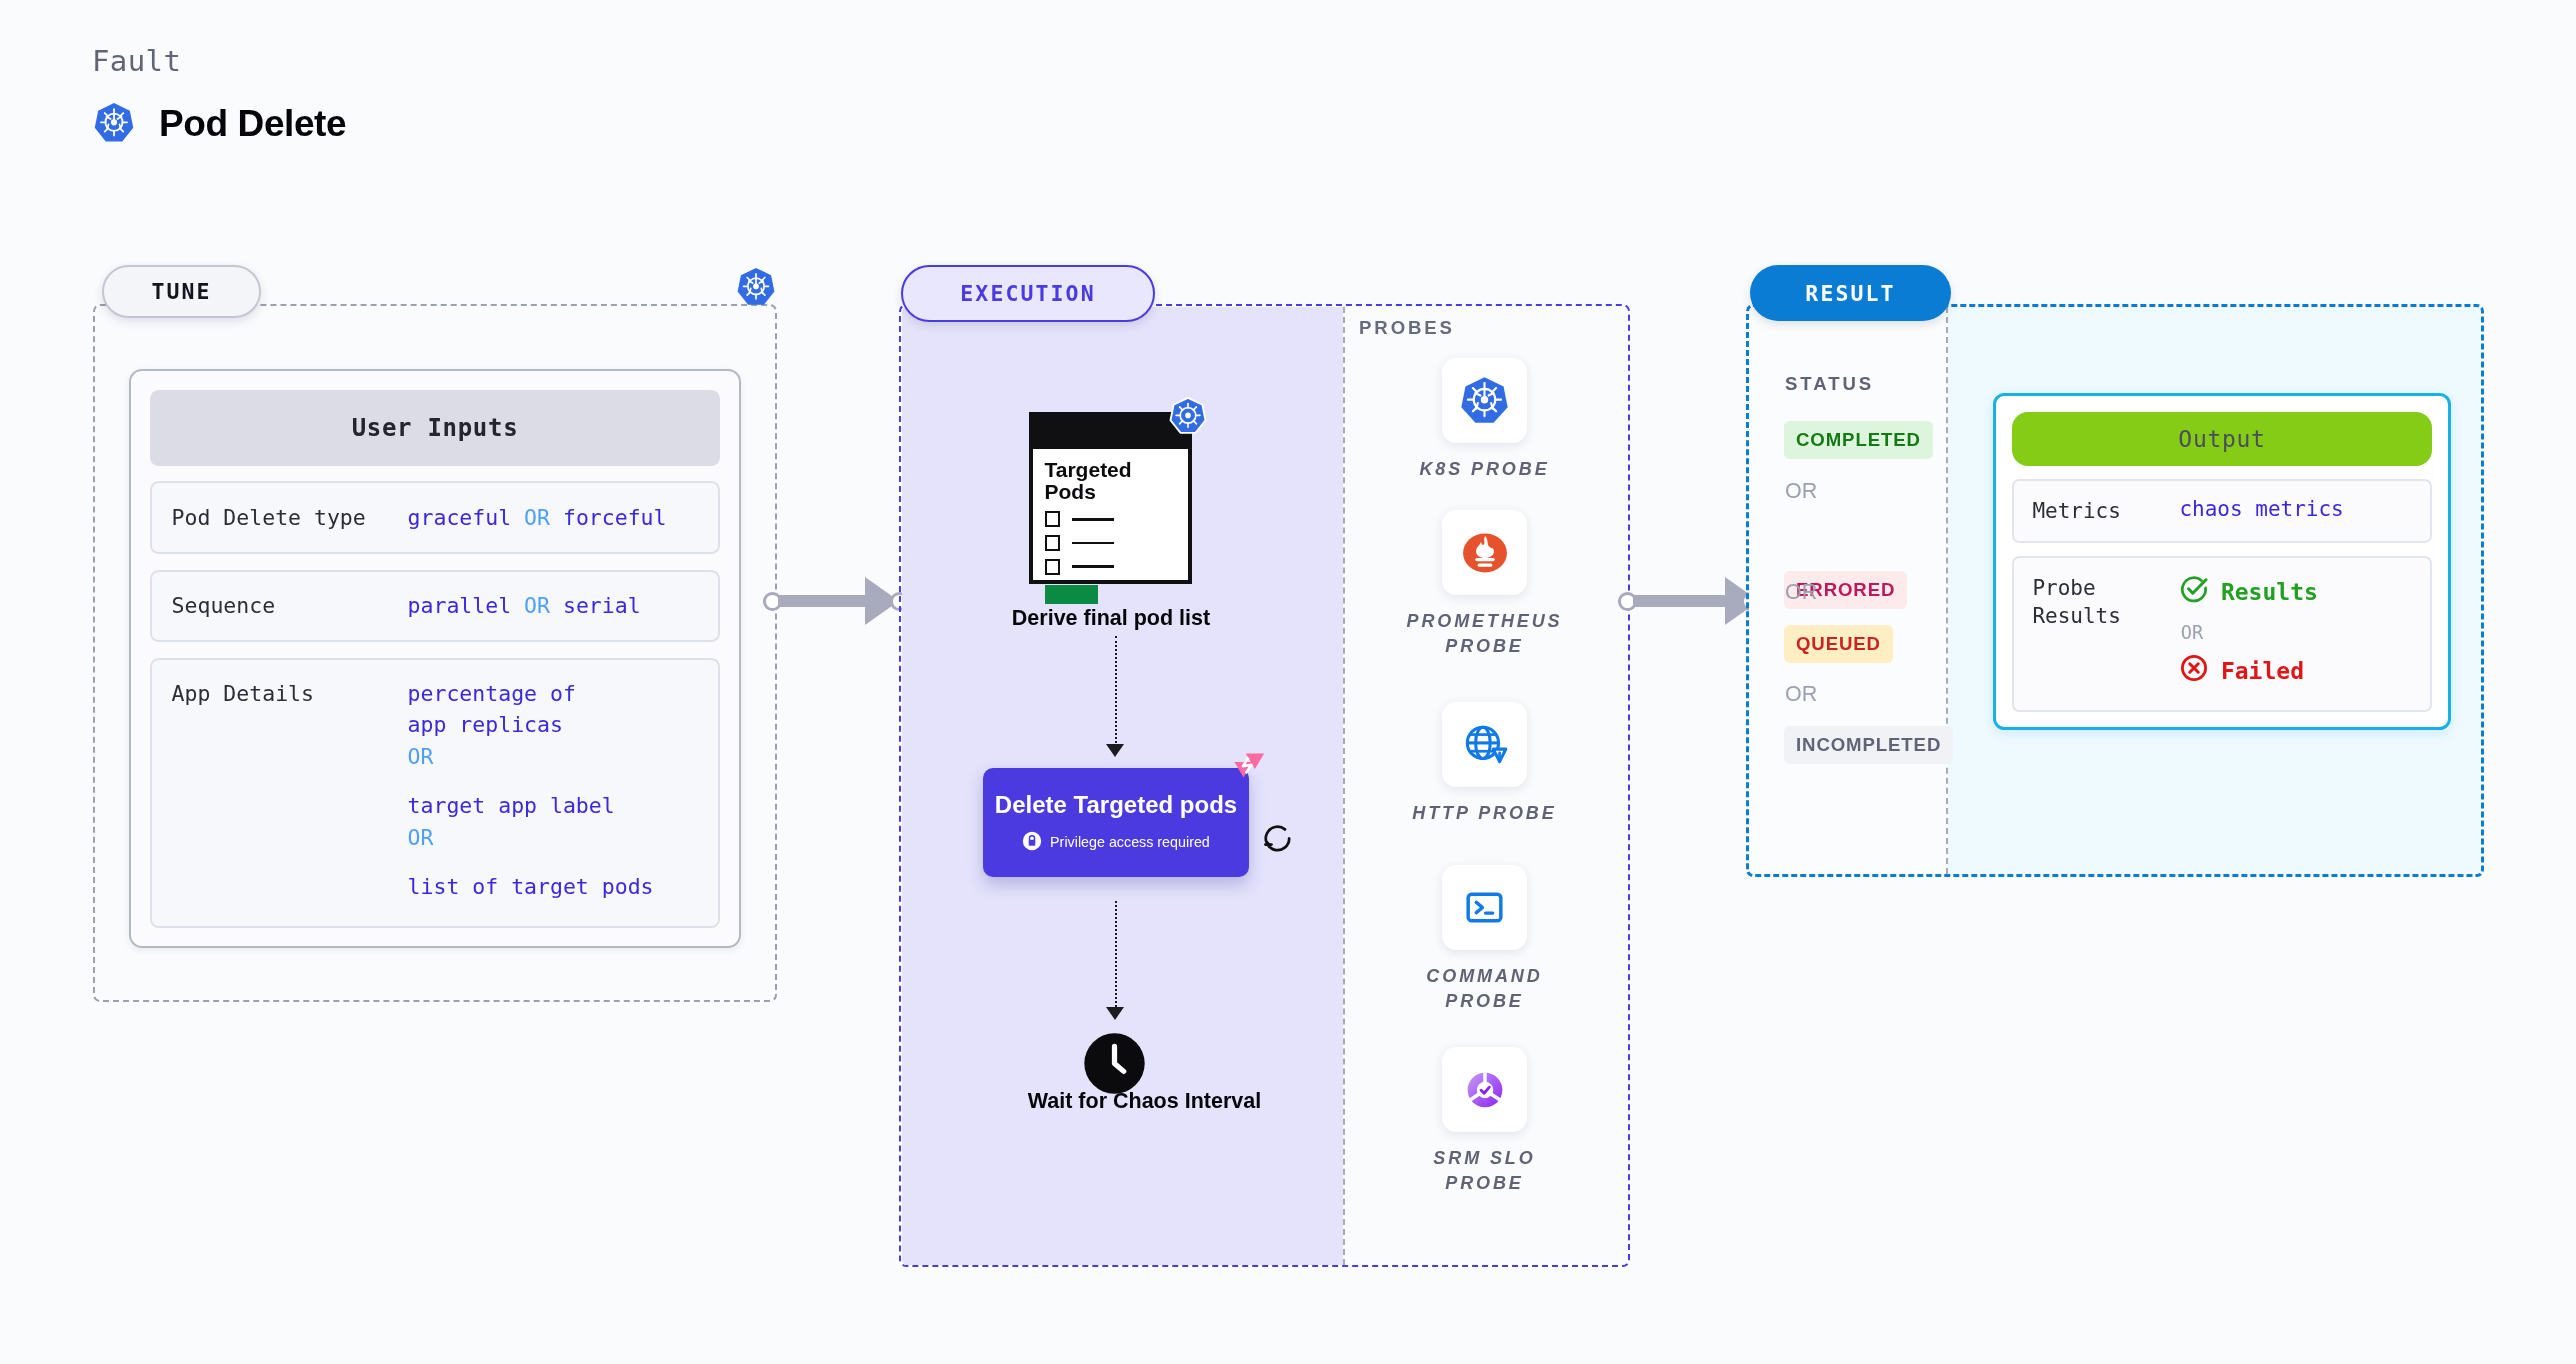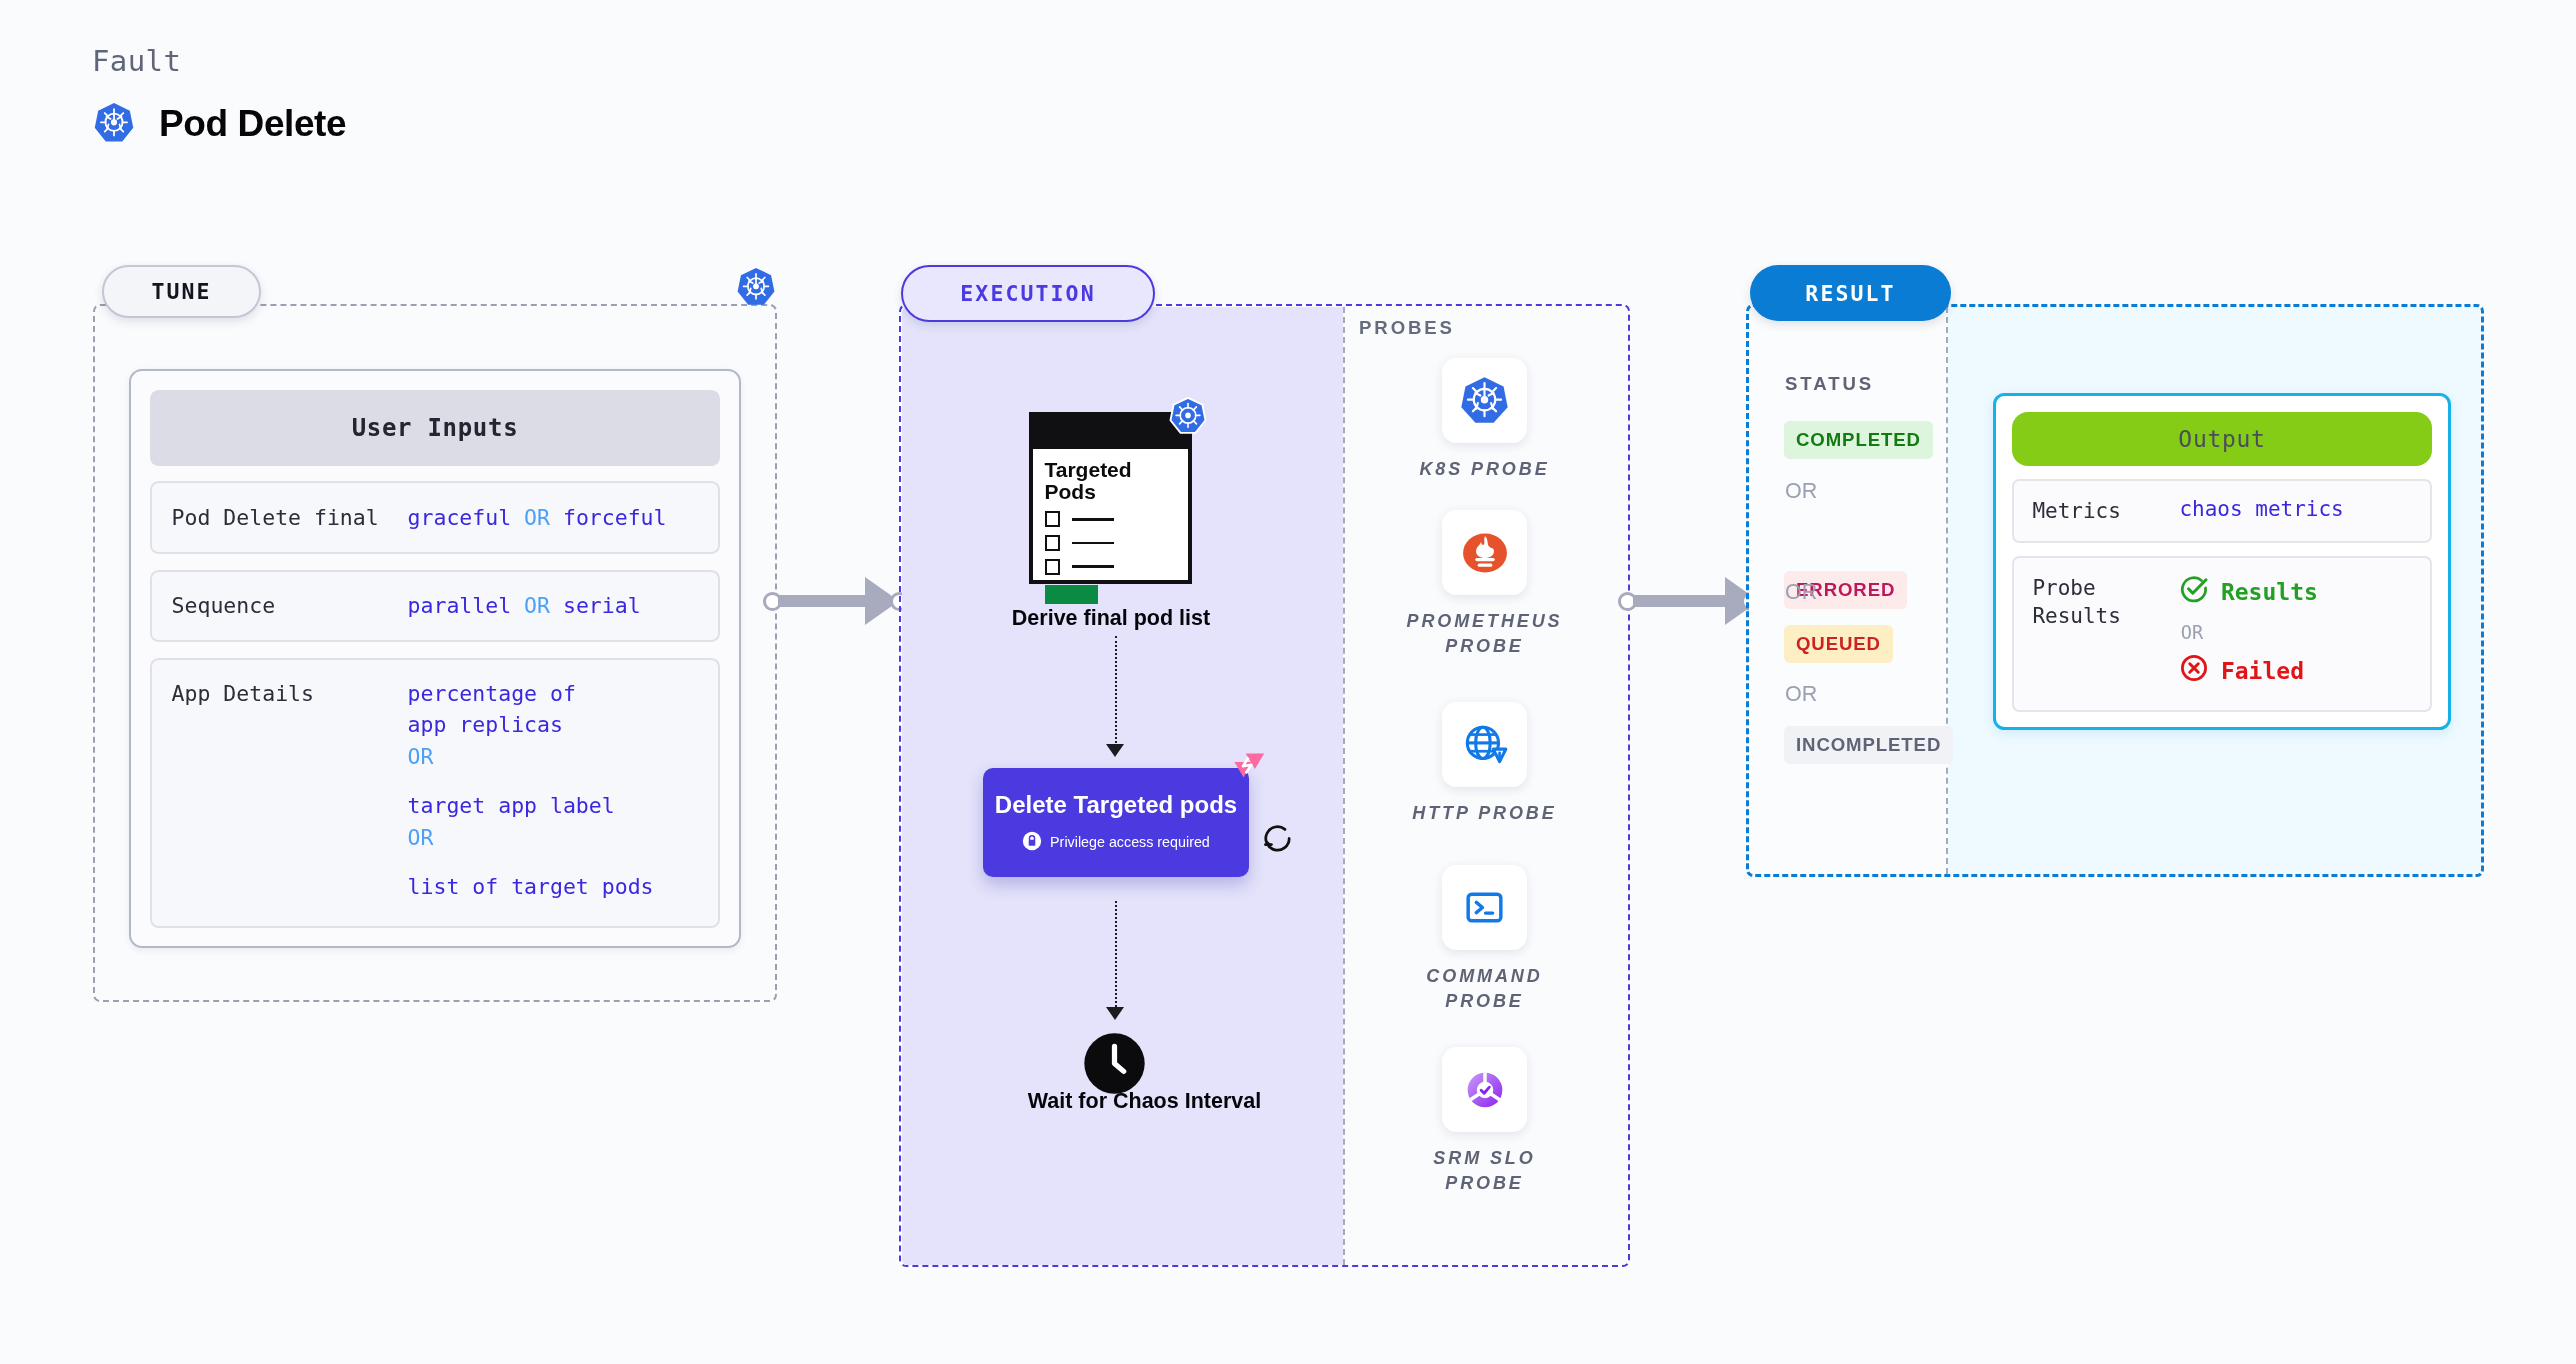--- a/index.html
+++ b/index.html
@@ -271,21 +271,21 @@
         <line x1="27" y1="26" x2="21" y2="23"></line>
       <line x1="37" y1="26" x2="43" y2="23"></line>
     </g>
   </svg>
 </span>
 
 <div id="userinputs-card">
   <div class="card-head">User Inputs</div>
 
   <div class="row">
-    <span class="k">Pod Delete final</span>
+    <span class="k">Pod Delete type</span>
     <span class="v">
       <span>graceful</span>
       <span class="or">OR</span>
       <span>forceful</span>
     </span>
   </div>
 
   <div class="row">
     <span class="k">Sequence</span>
     <span class="v">

